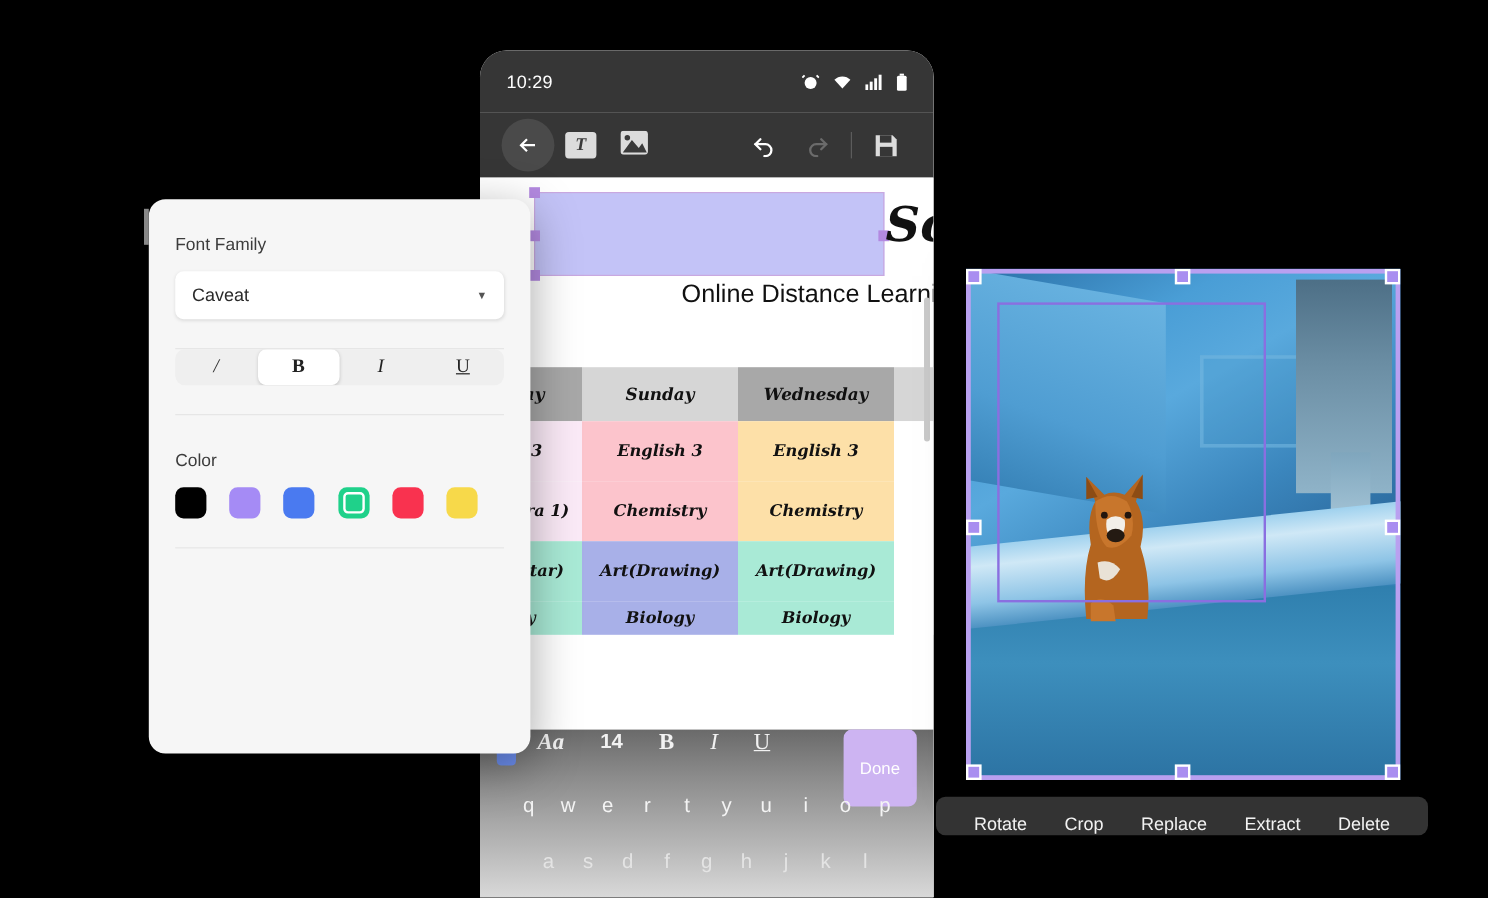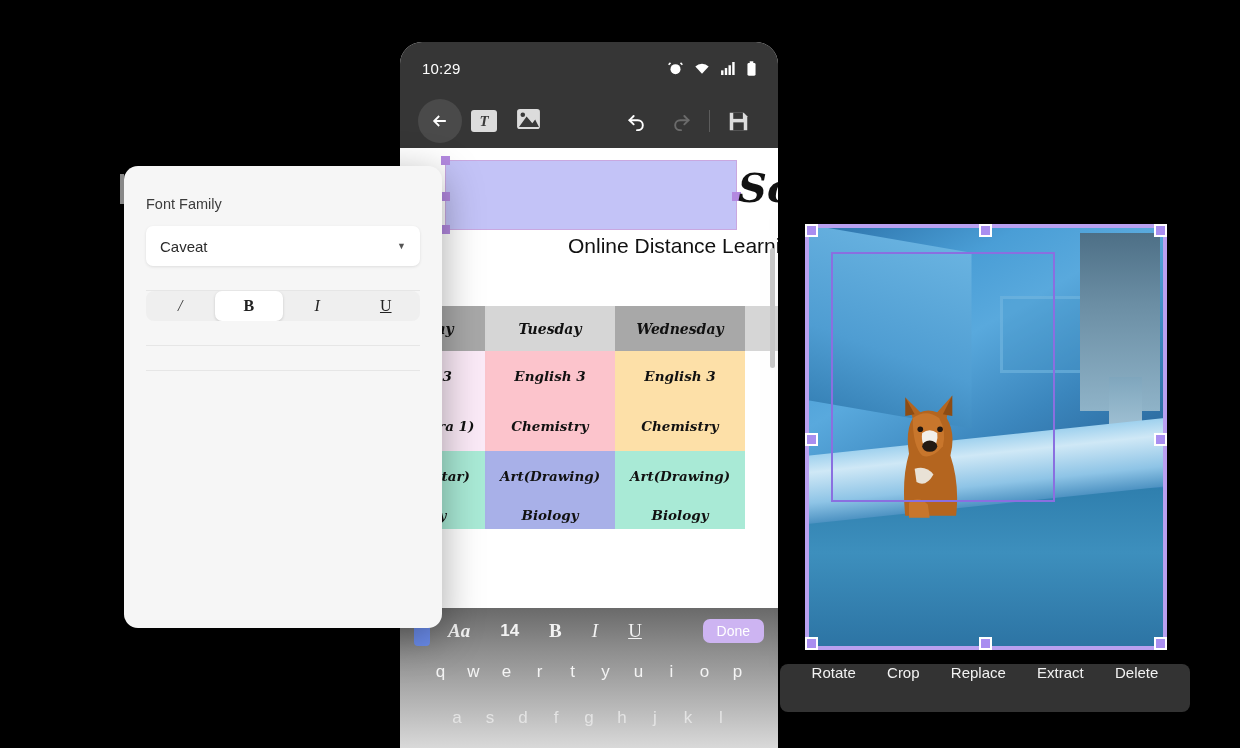--- a/index.html
+++ b/index.html
@@ -69,30 +69,30 @@
     font-size:14px; color:#111; text-align:center; }
   .thead .tcell{ height:45px; }
   .tcell.w1{ width:85px; } .tcell.w2{ width:130px; }
   .body-cell{ height:50px; font-size:13.5px; }
   .vscroll{ position:absolute; right:3px; top:100px; width:5px; height:120px;
     background:#c9c9c9; border-radius:3px; }
 
   
   .kbd-area{ position:absolute; left:0; top:566px; width:378px; height:182px;
     background:linear-gradient(180deg,#6a6a6a 0%,#8c8c8c 22%,#b9b9b9 55%,#e9e9e9 88%,#fafafa 100%); }
-  .kbd-toolbar{ height:46px; display:flex; align-items:center; padding:0 14px; gap:0; }
+  .kbd-toolbar{ height:46px; display:flex; align-items:flex-start; padding:0 14px; gap:0; }
   .kb-blue{ width:16px; height:30px; background:#6d8ff0; border-radius:4px; margin-right:18px; }
   .kb-item{ color:#f2f2f2; font-family:"Liberation Serif", serif; margin-right:30px;
     font-size:19px; }
   .kb-item.aa{ font-style:italic; font-weight:bold; }
   .kb-item.num{ font-family:"Liberation Sans",sans-serif; font-size:17px;font-weight:bold; }
   .kb-item.b{ font-weight:bold; } .kb-item.i{ font-style:italic; }
   .kb-item.u{ text-decoration:underline; }
   .kb-done{ margin-left:auto; background:#cdb4f2; color:#fff; font-size:14px;
-    padding:4px 14px; border-radius:7px; }
+    padding:24px 14px; border-radius:7px; }
   .kb-row{ display:flex; justify-content:center; gap:0; margin-top:8px; }
   .kb-key{ width:33px; text-align:center; color:#f4f4f4; font-size:17px; }
   .kb-row.r2{ margin-top:26px; }
   .kb-row.r2 .kb-key{ color:#e4e4e4; }
 
   
   .fontpanel{
     position:absolute; left:124px; top:166px; width:318px; height:462px;
     background:#f6f6f6; border-radius:14px;
     box-shadow:0 10px 40px rgba(0,0,0,.35);
@@ -154,22 +154,22 @@
   .p-dog{ position:absolute; left:20%; top:30%; width:26%; height:46%; }
 
   .sel-frame{ position:absolute; left:0; top:0; width:100%; height:100%;
     border:4px solid #b9a0f0; }
   .inner-frame{ position:absolute; left:26px; top:28px; width:224px; height:250px;
     border:2px solid #8a6fe0; }
   .h{ position:absolute; width:13px; height:13px; background:#fff; }
   .h i{ position:absolute; inset:2px; background:#a98ef0; display:block; }
 
   .actionbar{
-    position:absolute; left:780px; top:664px; width:410px; height:48px;
-    background:#333; border-radius:8px; display:flex; align-items:flex-start;
+    position:absolute; left:780px; top:664px; width:410px; height:32px;
+    background:#333; border-radius:8px; display:flex; align-items:flex-end;
     justify-content:space-around; padding:0 16px;
   }
   .actionbar div{ color:#f2f2f2; font-size:15px; }
 </style>
 </head>
 <body>
 
 <div class="stage">
 
   <div class="phone-shadow"></div>
@@ -257,21 +257,21 @@
           <span class="hdl" style="left:-5px;bottom:-5px"></span>
           <span class="hdl" style="right:-5px;top:31px"></span>
         </div>
         <span class="sched-word">Sc</span>
         <div class="doc-sub">Online Distance Learnin</div>
       </div>
 
       <div class="tbl">
         <div class="trow thead">
           <div class="tcell w1" style="background:#a8a8a8">lay</div>
-          <div class="tcell w2" style="background:#d6d6d6">Tuesday</div>
+          <div class="tcell w2" style="background:#d6d6d6">Sunday</div>
           <div class="tcell w2" style="background:#a8a8a8">Wednesday</div>
           <div class="tcell" style="width:33px;background:#d6d6d6"></div>
         </div>
         <div class="trow">
           <div class="tcell w1 body-cell" style="background:#fbeaf7">. 3</div>
           <div class="tcell w2 body-cell" style="background:#fcc4cc">English 3</div>
           <div class="tcell w2 body-cell" style="background:#fde0a8">English 3</div>
           <div class="tcell body-cell" style="width:33px;background:#fff"></div>
         </div>
         <div class="trow">
@@ -347,20 +347,31 @@
     <div class="fp-sec">
       <div class="fp-styles">
         <div class="fp-style slash">/</div>
         <div class="fp-style sel">B</div>
         <div class="fp-style it">I</div>
         <div class="fp-style un">U</div>
       </div>
     </div>
     <div class="fp-div"></div>
 
+    <div class="fp-sec">
+      <div class="fp-label">Color</div>
+      <div class="fp-colors">
+        <span class="sw" style="background:#000000"></span>
+        <span class="sw" style="background:#a58bf5"></span>
+        <span class="sw" style="background:#4a7af0"></span>
+        <span class="sw sel" style="background:#1fd18a"></span>
+        <span class="sw" style="background:#f9324f"></span>
+        <span class="sw" style="background:#f7d94a"></span>
+      </div>
+    </div>
     <div class="fp-div"></div>
 
   </div>
 
   <div class="imgpanel">
     <div class="photo">
       <div class="p-wall"></div>
       <div class="p-wall2"></div>
       <div class="p-niche"></div>
       <div class="p-pillar"></div>

